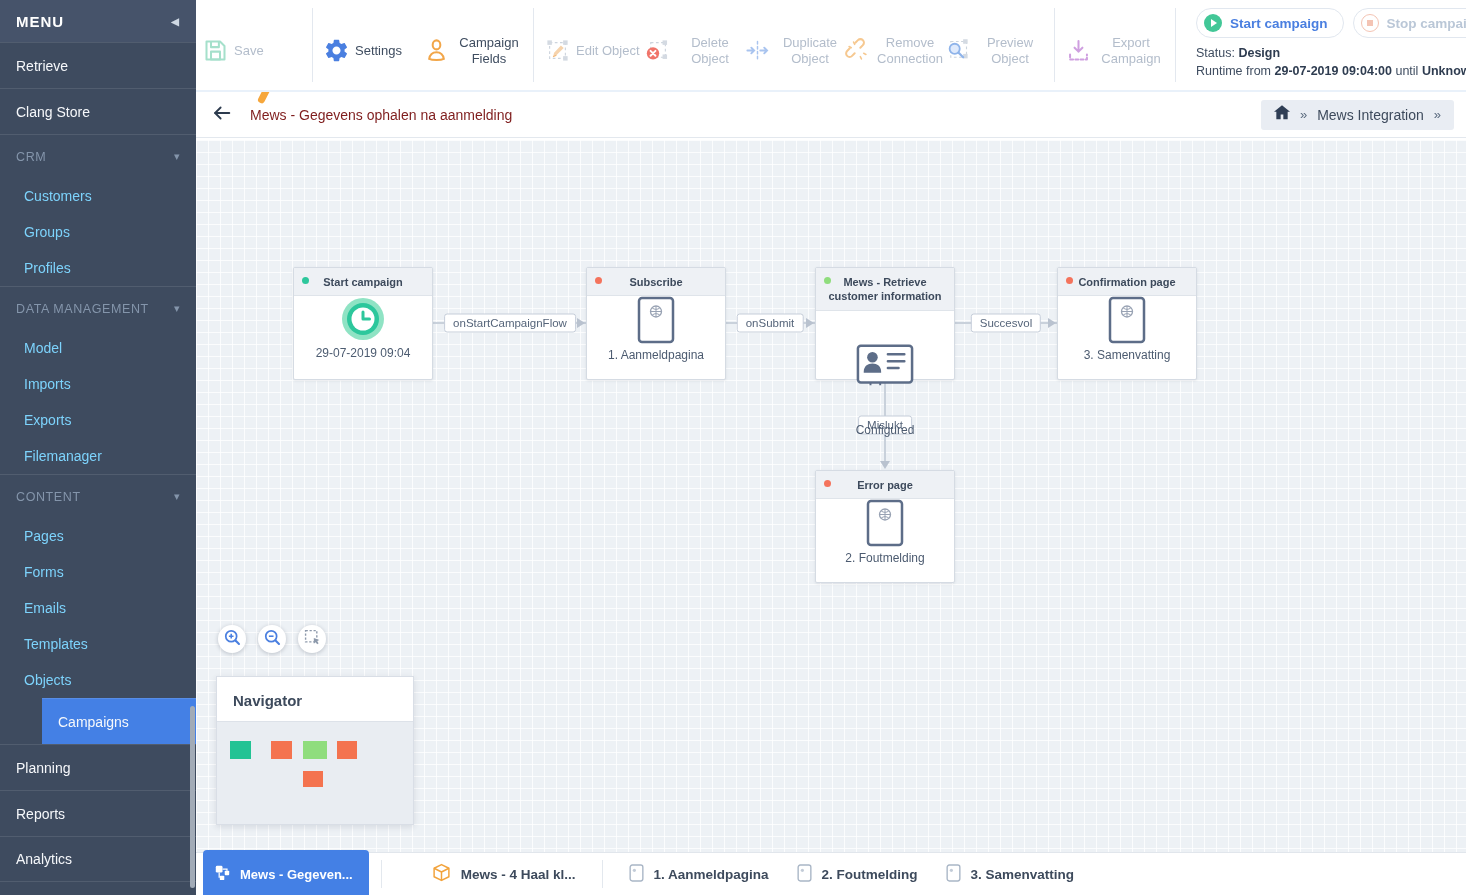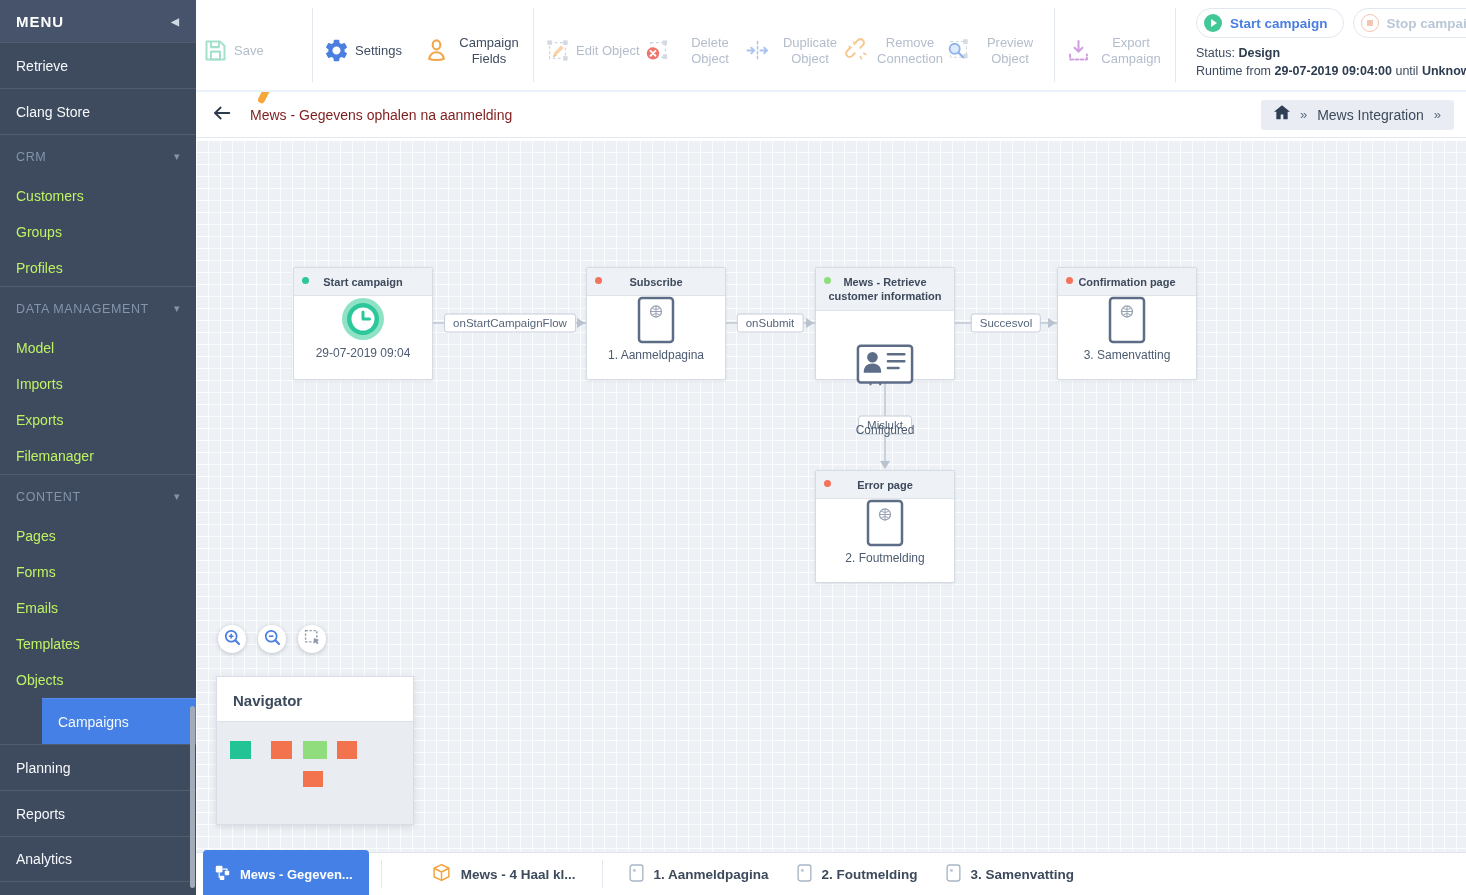--- a/index.html
+++ b/index.html
@@ -12,21 +12,21 @@
   .menu-head { height:42px; background:#46536a; display:flex; align-items:center; justify-content:space-between;
                padding:0 16px; color:#fff; font-weight:700; font-size:15px; letter-spacing:1px; }
   .menu-head .collapse { font-size:10px; color:#cfd8e3; cursor:pointer; }
   .side-link { height:46px; display:flex; align-items:center; padding:0 16px; color:#f6f8fb; font-size:14px;
                border-top:1px solid rgba(255,255,255,.10); cursor:pointer; }
   .side-link.active { background:#4480e5;margin-left:42px; }
   .side-link.last { border-bottom:1px solid rgba(255,255,255,.10); }
   .side-section { height:44px; display:flex; align-items:center; justify-content:space-between; padding:0 16px;
                   color:#8495ab; font-size:12.5px; letter-spacing:.6px; border-top:1px solid rgba(255,255,255,.10); cursor:pointer; }
   .side-section .caret { font-size:11px; }
-  .side-child { height:36px; display:flex; align-items:center; padding:0 16px; color:#bef264; font-size:14px; cursor:pointer; }
+  .side-child { height:36px; display:flex; align-items:center; padding:0 24px; color:#7dd3fc; font-size:14px; cursor:pointer; }
   .side-scroll { position:absolute; top:706px; right:1px; width:5px; height:182px; background:#a2abb7; border-radius:3px; }
 
   
   .main { position:absolute; left:196px; top:0; width:1270px; height:895px; }
 
   
   .toolbar { height:92px; background:#fff; border-bottom:2px solid #e9f1fa; display:flex; align-items:stretch;
              padding-left:6px; position:relative; z-index:20; }
   .tbtn { width:100px; display:flex; flex-direction:row; align-items:center; padding-top:11px; gap:5px; cursor:pointer; }
   .tbtn .ticon { height:28px; display:flex; align-items:center; justify-content:center; }

